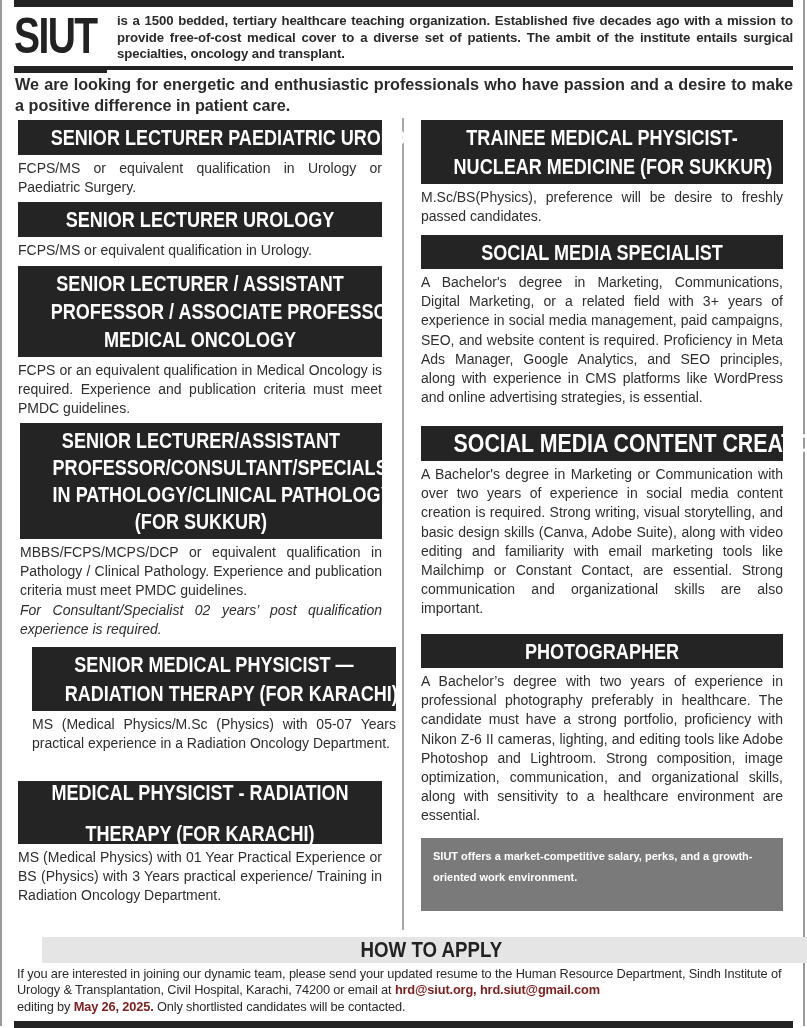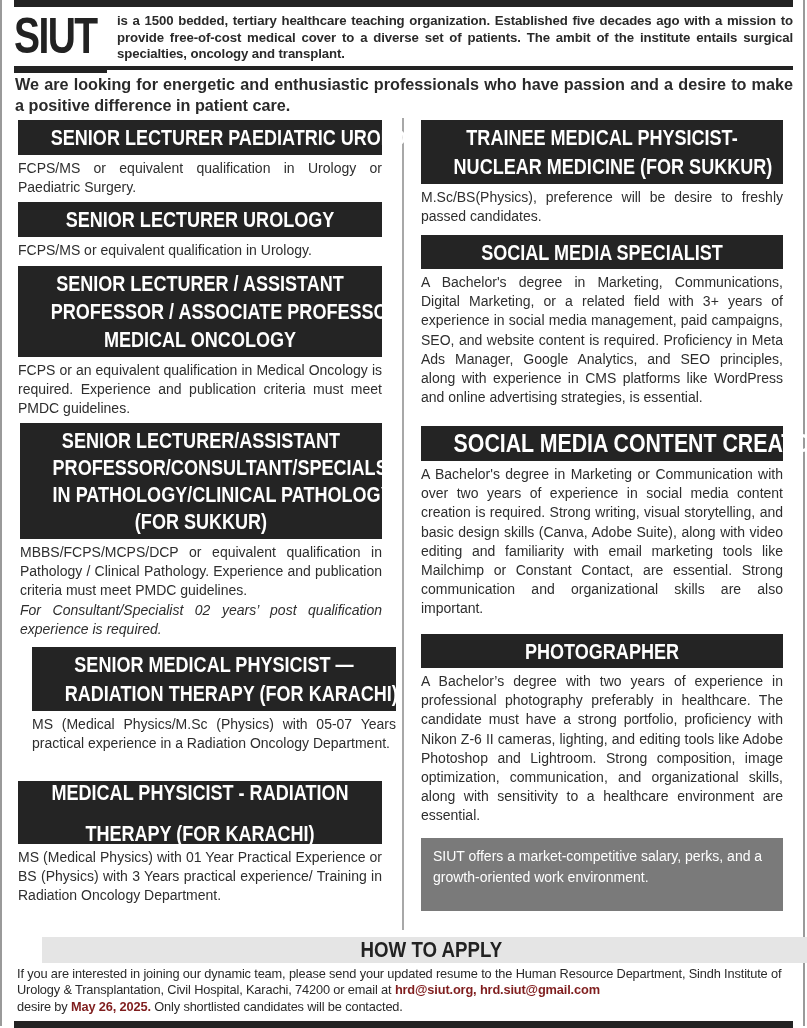--- a/index.html
+++ b/index.html
@@ -17,21 +17,21 @@
   .tagline { position: absolute; left: 15px; top: 74px; width: 778px; font-size: 16.2px; font-weight: bold; line-height: 21px; text-align: justify; color: #2a2a2a; }
 
   .col-divider { position: absolute; left: 402px; top: 118px; width: 2px; height: 812px; background: #a8a8a8; }
 
   .job { position: absolute; }
   .job-title { background: #242424; color: #ffffff; font-family: "Liberation Sans", sans-serif; font-weight: bold; text-align: center; text-transform: uppercase; box-sizing: border-box; display: flex; flex-direction: column; justify-content: center; }
   .job-title span { display: block; transform: scaleX(0.82); transform-origin: center; white-space: nowrap; }
   .job-desc { font-size: 14px; line-height: 19.2px; text-align: justify; color: #2e2e2e; margin-top: 4px; }
   .job-desc + .job-desc { margin-top: 0; font-style: italic; }
 
-  .offer { position: absolute; left: 421px; top: 838px; width: 362px; height: 73px; background: #7a7a7a; color: #ffffff; font-weight: normal; font-size: 14px; line-height: 20.5px; box-sizing: border-box; padding: 8px 12px; }
+  .offer { position: absolute; left: 421px; top: 838px; width: 362px; height: 73px; background: #7a7a7a; color: #ffffff; font-weight: bold; font-size: 11px; line-height: 20.5px; box-sizing: border-box; padding: 8px 12px; }
 
   .apply-bar { position: absolute; left: 14px; top: 937px; width: 779px; height: 26px; background: #e5e5e5; text-align: center; margin-left: 28px; }
   .apply-bar span { display: inline-block; font-weight: bold; font-size: 22px; line-height: 26px; color: #222; transform: scaleX(0.85); }
   .apply-text { position: absolute; left: 17px; top: 966px; width: 776px; font-size: 12.8px; line-height: 16.4px; color: #2a2a2a; letter-spacing: -0.15px; }
   .apply-text b { color: #7f1d1d; }
   .bottom-bar-full { position: absolute; left: 14px; top: 1021px; width: 779px; height: 7px; background: #232323; }
 </style>
 </head>
 <body>
 
@@ -128,15 +128,15 @@
   <div class="job-desc">A Bachelor’s degree with two years of experience in professional photography preferably in healthcare. The candidate must have a strong portfolio, proficiency with Nikon Z-6 II cameras, lighting, and editing tools like Adobe Photoshop and Lightroom. Strong composition, image optimization, communication, and organizational skills, along with sensitivity to a healthcare environment are essential.</div>
 </div>
 
 <div class="offer">SIUT offers a market-competitive salary, perks, and a growth-oriented work environment.</div>
 
 <div class="apply-bar">
   <span>HOW TO APPLY</span>
 </div>
 <div class="apply-text">
   <span>If you are interested in joining our dynamic team, please send your updated resume to the Human Resource Department, Sindh Institute of Urology &amp; Transplantation, Civil Hospital, Karachi, 74200 or email at </span><b>hrd@siut.org, hrd.siut@gmail.com</b><br>
-  <span>desire by </span><b>May 26, 2025.</b><span> Only shortlisted candidates will be contacted.</span>
+  <span>editing by </span><b>May 26, 2025.</b><span> Only shortlisted candidates will be contacted.</span>
 </div>
 <div class="bottom-bar-full"></div>
 
 </body></html>

